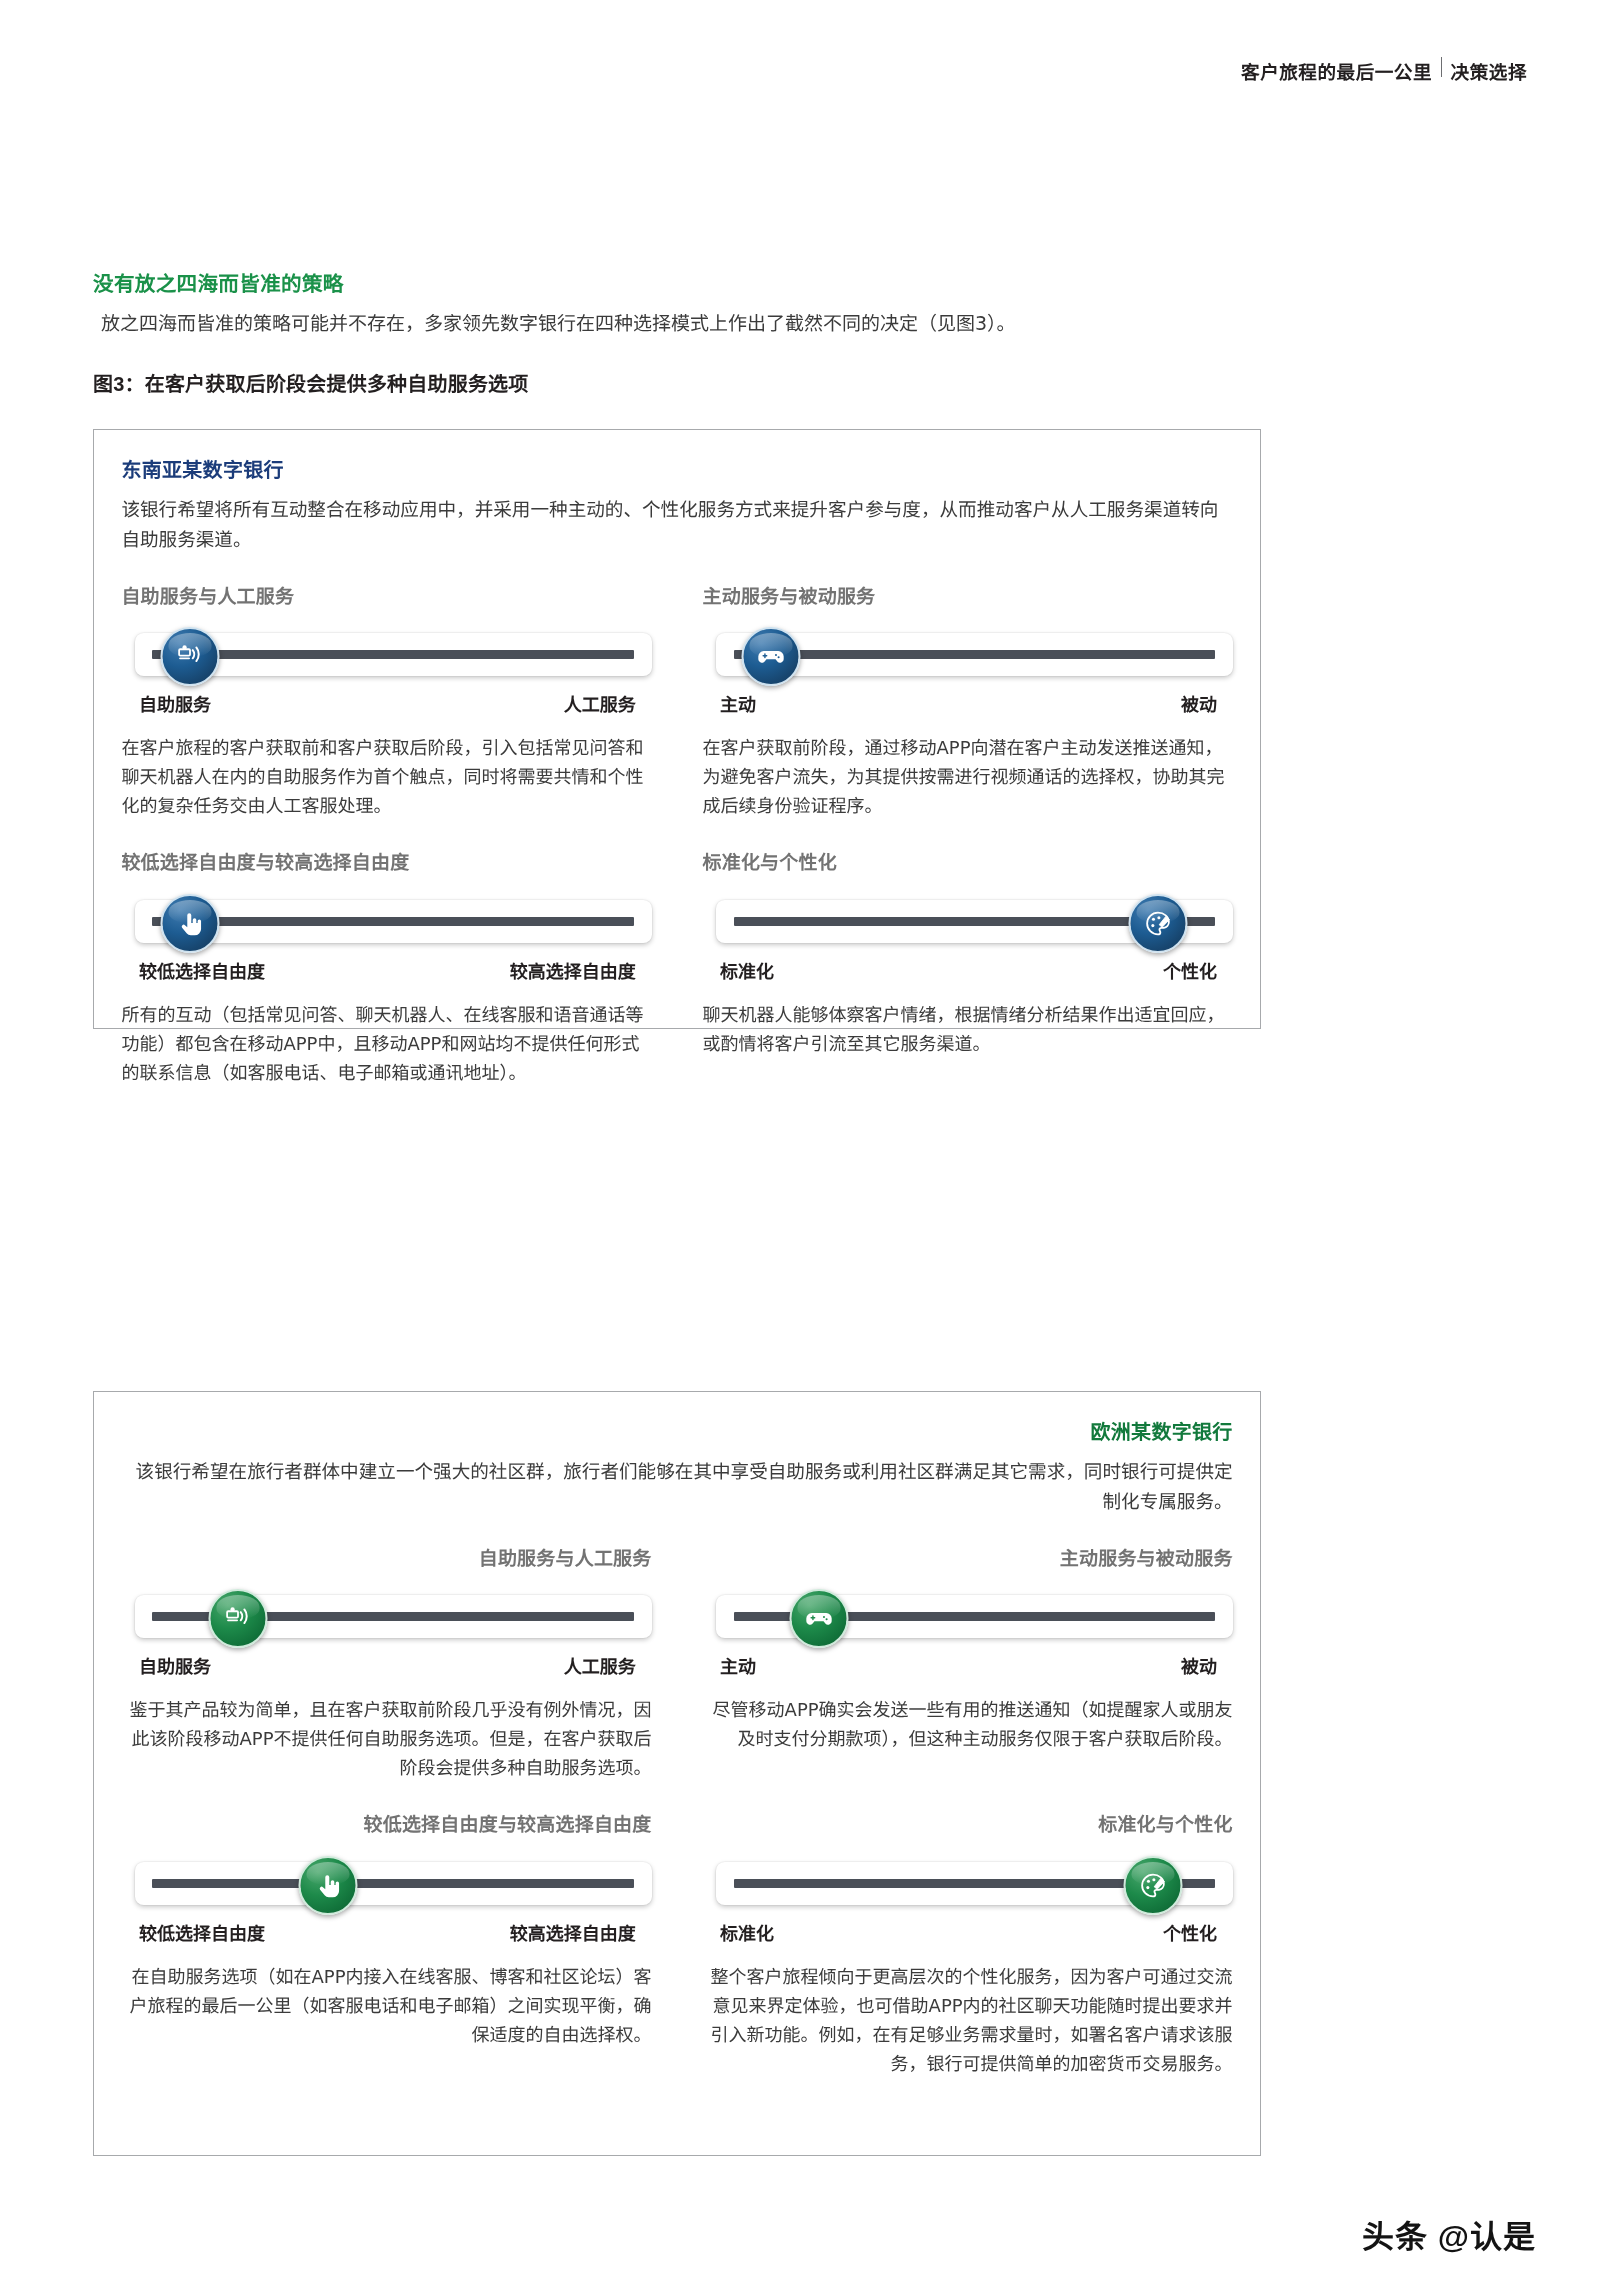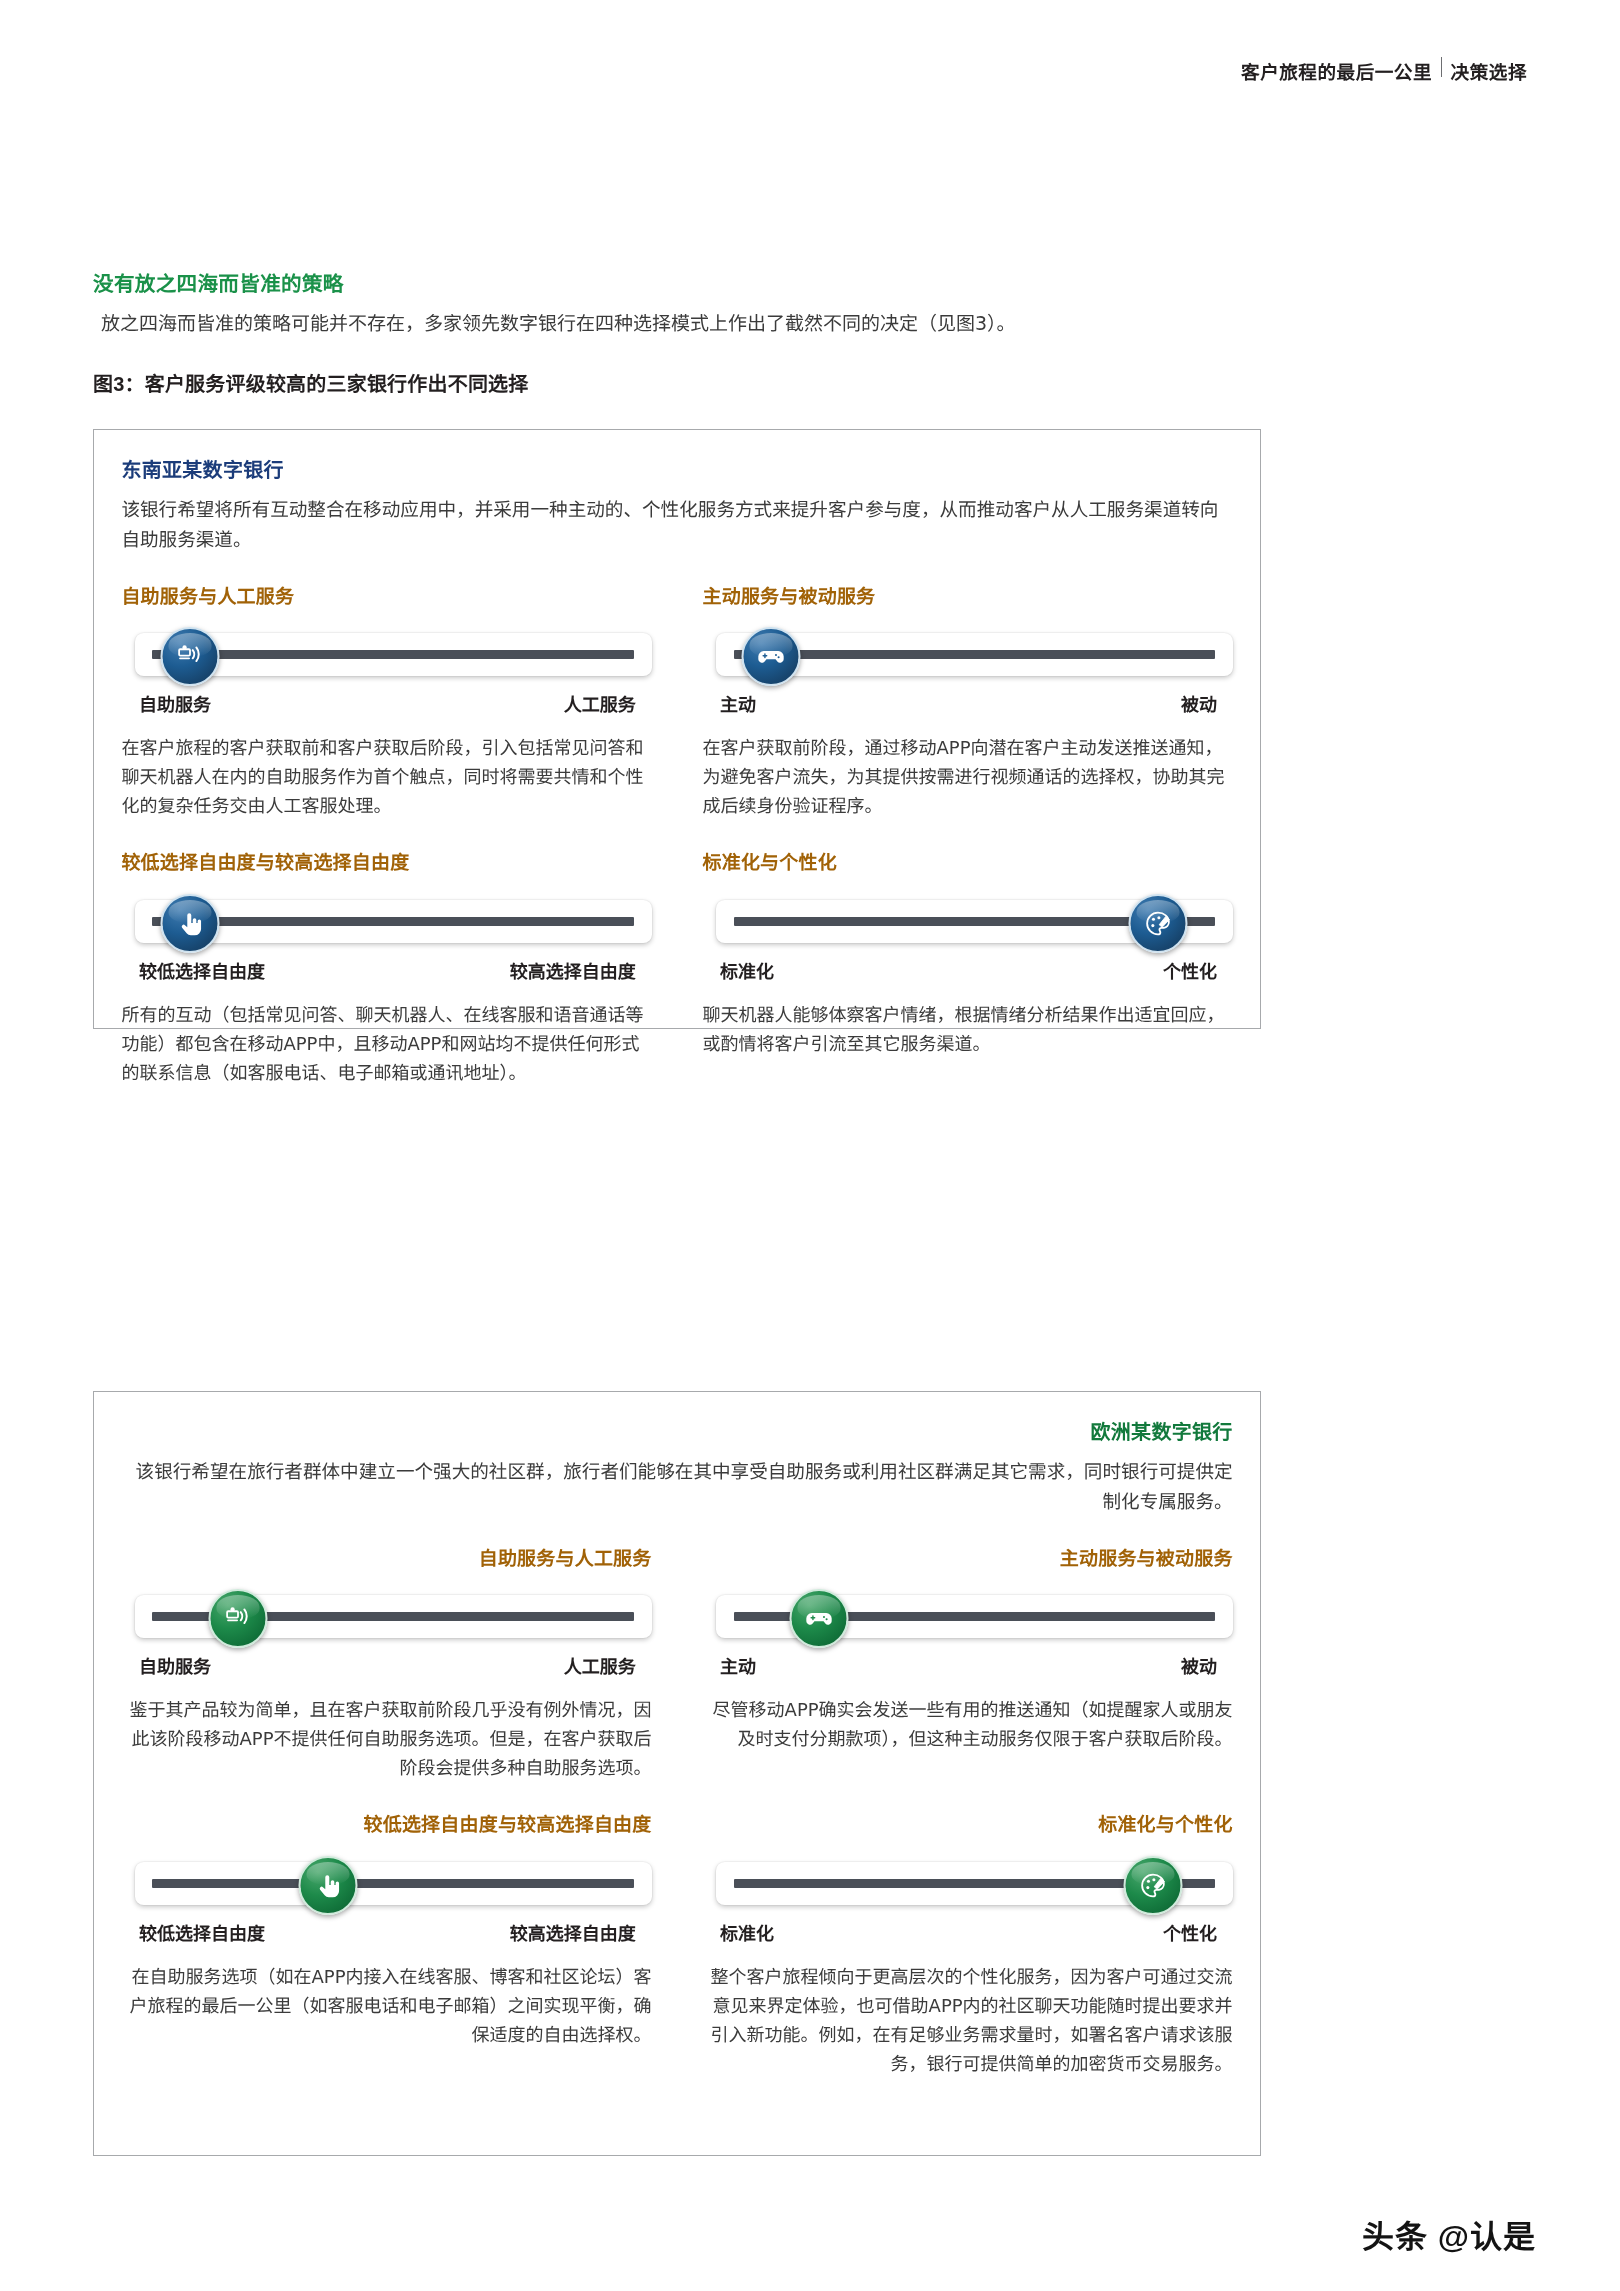--- a/index.html
+++ b/index.html
@@ -115,21 +115,21 @@
     grid-template-columns: 1fr 1fr;
     column-gap: 51px;
     margin-top: 25.5px;
   }
   .dim { position: relative; }
   .dim.row2 { margin-top: 27.4px; }
 
   .dim-title {
     font-size: 19px;
     font-weight: bold;
-    color: #a16207;
+    color: #737373;
     margin: 0 0 13.7px 0;
     letter-spacing: 0.2px;
   }
 
   
   .slider-wrap {
     position: relative;
     height: 63px;
     margin: 0 0 5.9px 0;
   }
@@ -222,21 +222,21 @@
     <span>客户旅程的最后一公里</span>
     <span class="hdr-sep"></span>
     <span class="hdr-sub">决策选择</span>
   </div>
 
   <div class="intro">
     <h2>没有放之四海而皆准的策略</h2>
     <p>放之四海而皆准的策略可能并不存在，多家领先数字银行在四种选择模式上作出了截然不同的决定（见图3）。</p>
   </div>
 
-  <div class="fig-caption">图3：客户服务评级较高的三家银行作出不同选择</div>
+  <div class="fig-caption">图3：在客户获取后阶段会提供多种自助服务选项</div>
 
   <div class="bank-box" id="box-sea">
     <div class="box-inner">
       <div class="box-title blue">东南亚某数字银行</div>
       <p class="box-desc">该银行希望将所有互动整合在移动应用中，并采用一种主动的、个性化服务方式来提升客户参与度，从而推动客户从人工服务渠道转向自助服务渠道。</p>
 
       <div class="dims">
 
         <div class="dim">
           <div class="dim-title">自助服务与人工服务</div>

